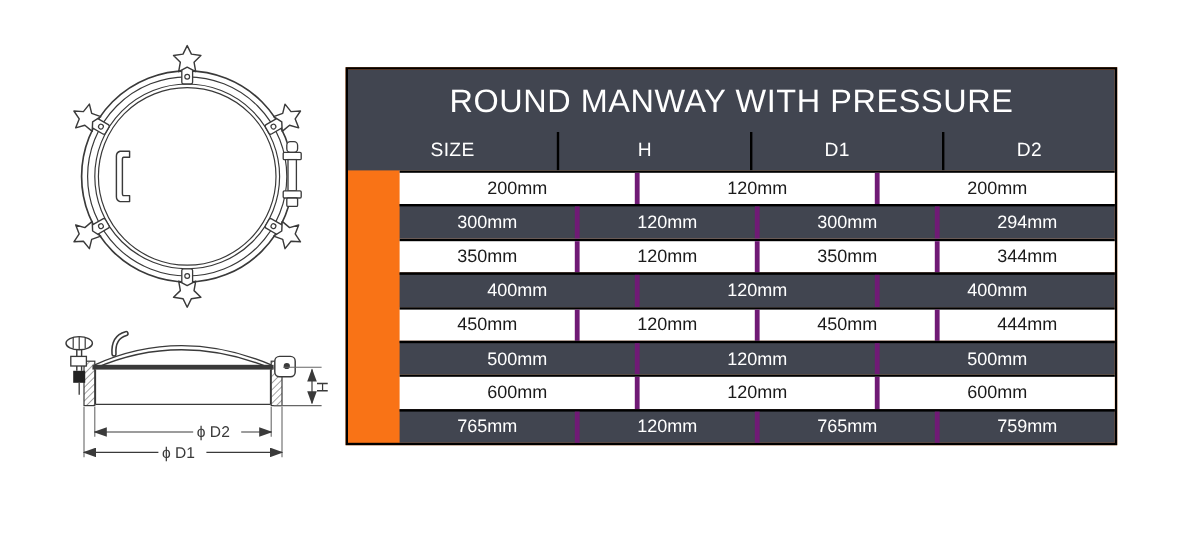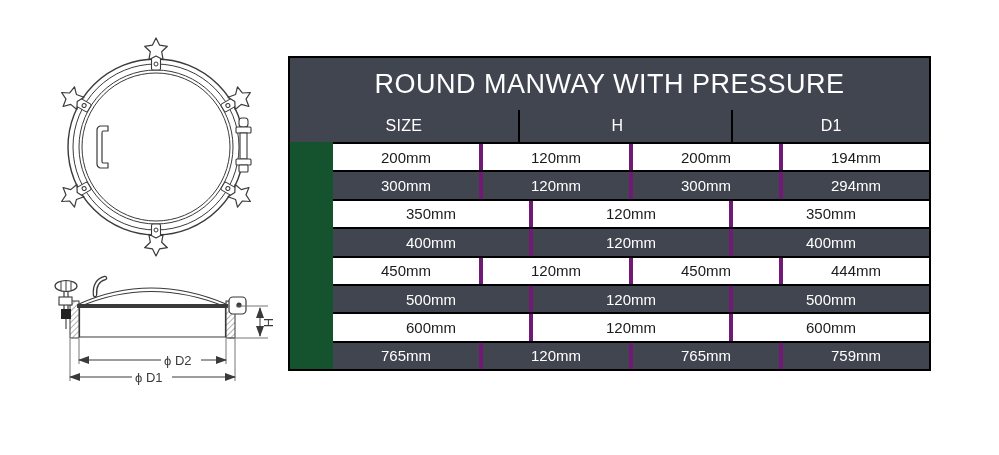--- a/index.html
+++ b/index.html
@@ -1,21 +1,21 @@
 <!DOCTYPE html>
 <html><head>
 <meta charset="utf-8">
 <style>
   html,body{margin:0;padding:0;background:#ffffff;}
   #page{position:relative;width:999px;height:455px;background:#ffffff;overflow:hidden;
         font-family:"Liberation Sans", sans-serif;}
 
   
   .spec-table{position:absolute;left:288px;top:56px;width:643px;height:315px;
-              box-sizing:border-box;border:2px solid #000;background:#14532d;
+              box-sizing:border-box;border:2px solid #000;background:#f97316;
               display:flex;flex-direction:column;}
   .title-bar{flex:none;height:52px;background:#414550;color:#ffffff;
              display:flex;align-items:center;justify-content:center;
              font-size:27px;font-weight:500;letter-spacing:.5px;}
   .head-row{flex:none;height:32px;background:#414550;color:#ffffff;display:flex;}
   .head-cell{flex:1;display:flex;align-items:center;justify-content:center;
              font-size:16px;letter-spacing:.3px;margin-left:16px;}
   .head-cell + .head-cell{border-left:2px solid #000;}
   .tbody{flex:1;display:flex;flex-direction:column;padding-left:43px;}
   .trow{flex:1;display:flex;border-top:2px solid #000;background:#ffffff;color:#1b1b1b;}
@@ -140,39 +140,40 @@
     </g>
   </svg>
 
   <div class="spec-table">
     <div class="title-bar">ROUND MANWAY WITH PRESSURE</div>
 
     <div class="head-row">
       <div class="head-cell">SIZE</div>
       <div class="head-cell">H</div>
       <div class="head-cell">D1</div>
+      <div class="head-cell">D2</div>
     </div>
 
     <div class="tbody">
       <div class="trow">
         <div class="tcell">200mm</div>
         <div class="tcell">120mm</div>
         <div class="tcell">200mm</div>
-        <div class="tcell">194mm</div>
       </div>
       <div class="trow">
         <div class="tcell">300mm</div>
         <div class="tcell">120mm</div>
         <div class="tcell">300mm</div>
         <div class="tcell">294mm</div>
       </div>
       <div class="trow">
         <div class="tcell">350mm</div>
         <div class="tcell">120mm</div>
         <div class="tcell">350mm</div>
+        <div class="tcell">344mm</div>
       </div>
       <div class="trow">
         <div class="tcell">400mm</div>
         <div class="tcell">120mm</div>
         <div class="tcell">400mm</div>
       </div>
       <div class="trow">
         <div class="tcell">450mm</div>
         <div class="tcell">120mm</div>
         <div class="tcell">450mm</div>

